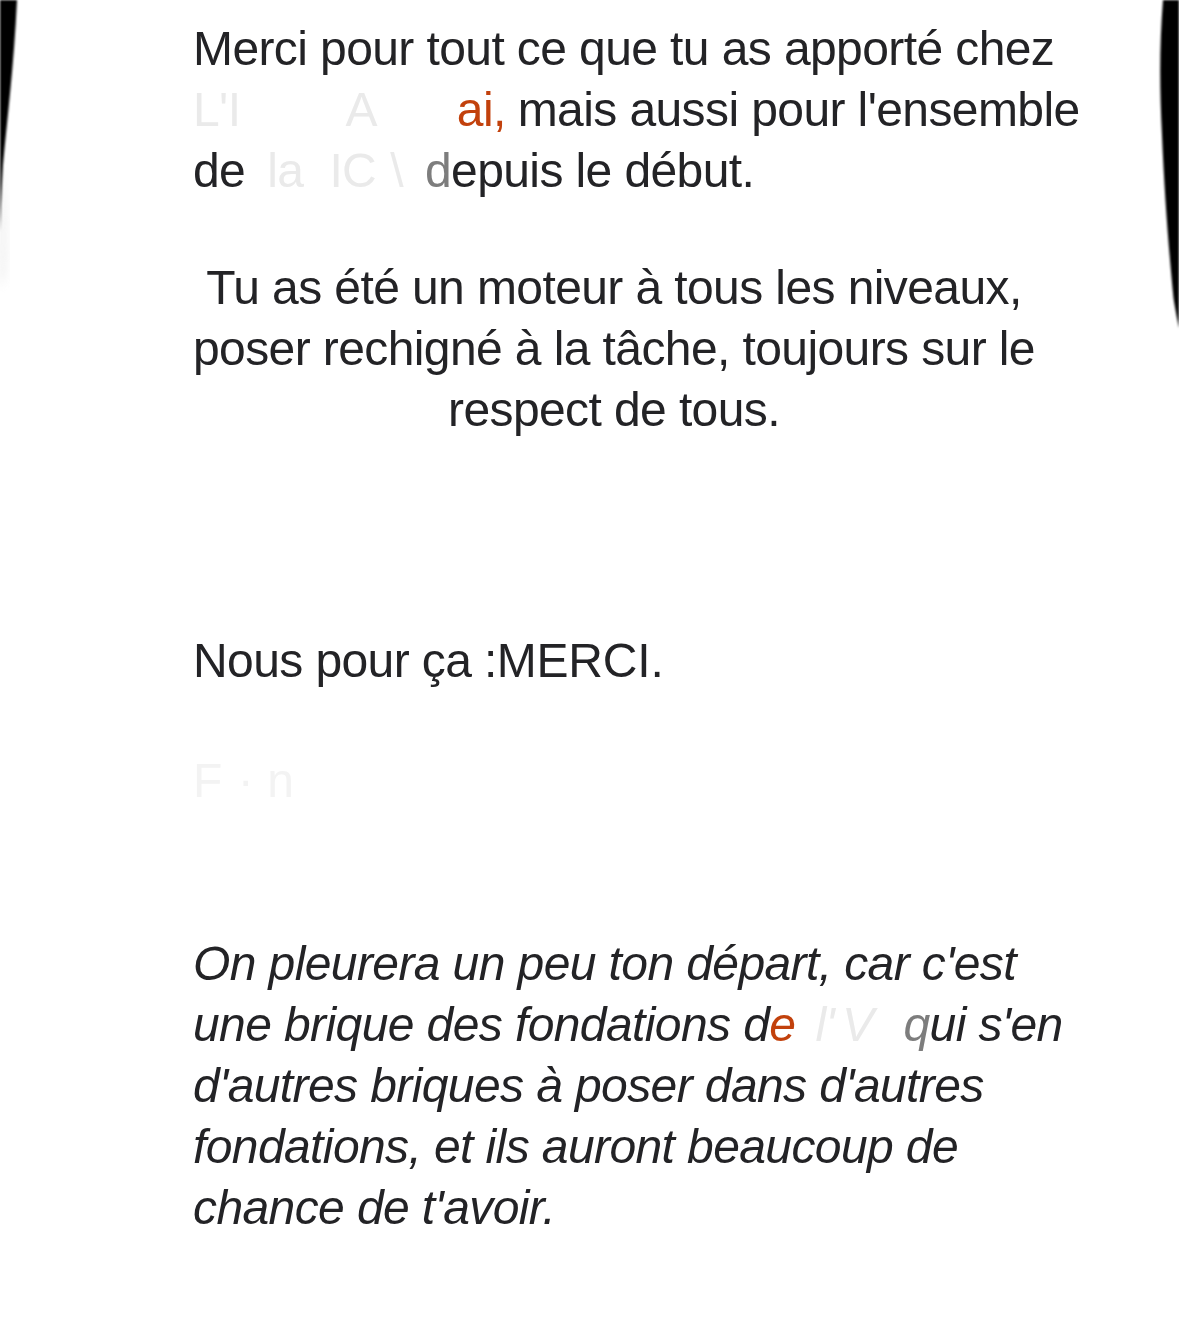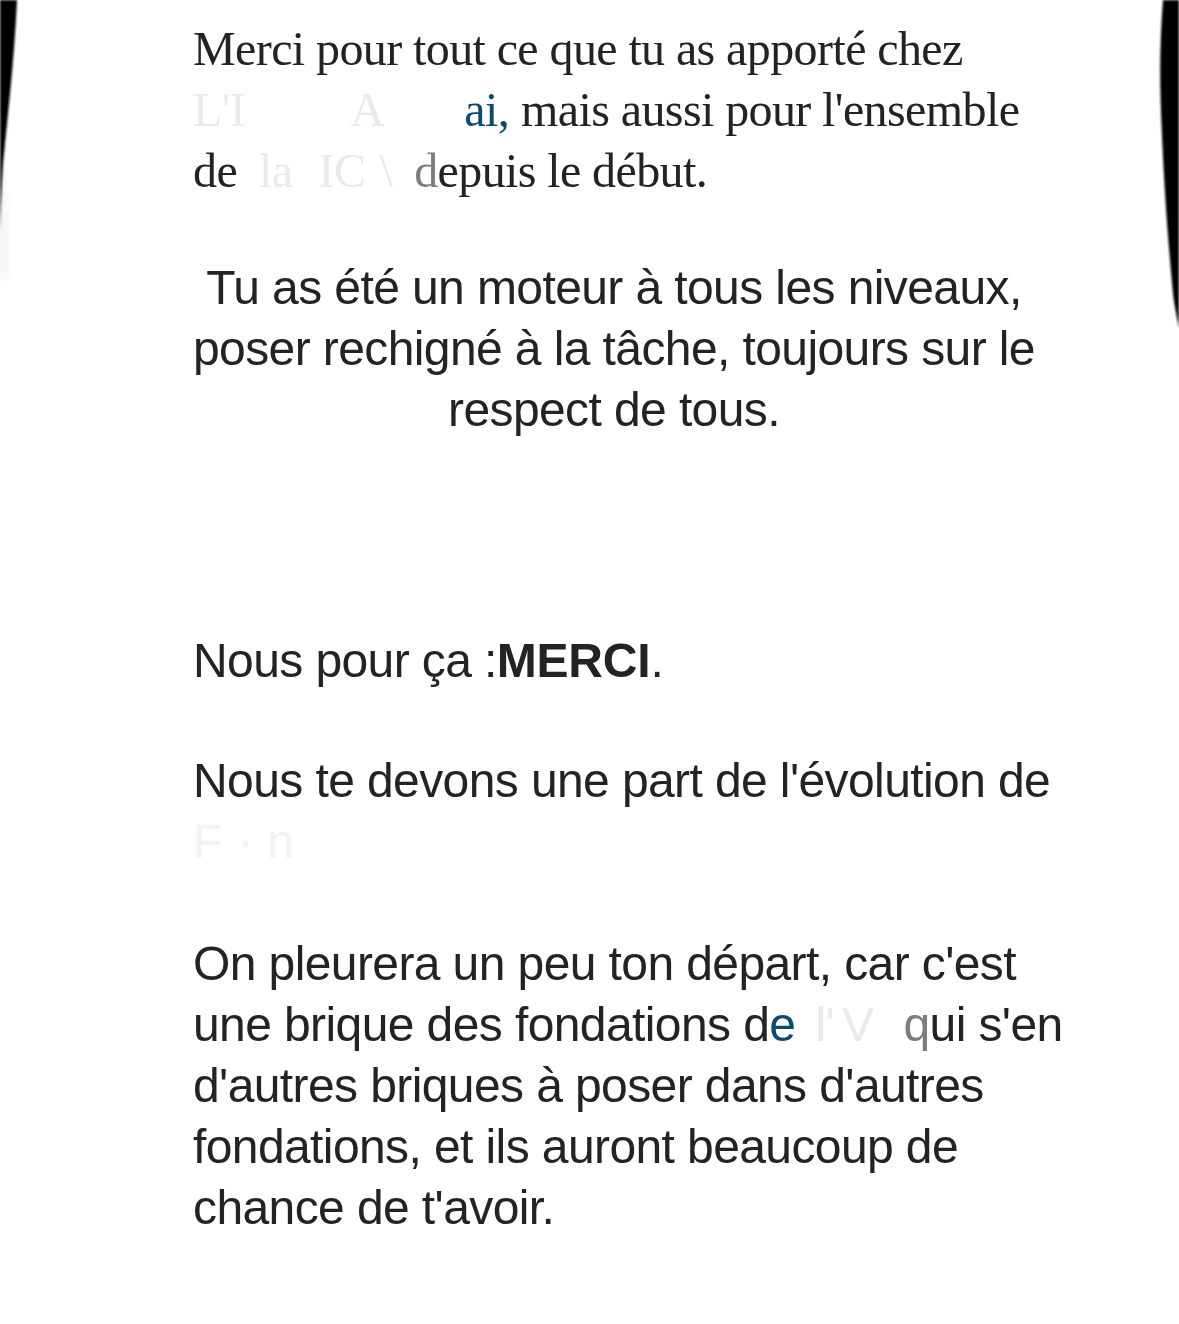--- a/index.html
+++ b/index.html
@@ -15,52 +15,51 @@
     pointer-events:none;
   }
   .msg{
     position:absolute;left:193px;
     font-size:48px;
     letter-spacing:-0.6px;
     color:#232326;
   }
   .line{height:61px;line-height:61px;white-space:nowrap;}
   .seg{display:inline-block;vertical-align:baseline;}
-  .b{font-weight:700;letter-spacing:-0.2px;}
+  .b{font-weight:400;letter-spacing:-0.2px;}
   
   .g0{color:#f3f3f3;}
   .g1{color:#eaeaea;}
-  .g2{color:#0c4a6e;}
+  .g2{color:#c2410c;}
   .g3{color:#7d7d7d;}
-  .p1{top:18px;font-family:Liberation Serif, serif;}
+  .p1{top:18px;}
   .p2{top:257px;text-align:center;}
   .p3{top:630px;}
   .p4{top:750px;}
-  .p5{top:933px;}
+  .p5{top:933px;font-style:italic;}
 </style>
 </head>
 <body>
 
 <div class="screen">
 
   <div class="msg p1">
       <div class="line"><span class="seg">Merci pour tout ce que tu as apporté chez</span></div>
       <div class="line"><span class="seg g1">L'I</span><span class="seg g1" style="margin-left: 105px;">A</span><span class="seg g2" style="margin-left: 80px;">ai,</span><span class="seg" style="margin-left: 12px;">mais aussi pour l'ensemble</span></div>
       <div class="line"><span class="seg">de</span><span class="seg g1" style="margin-left: 22px;">la</span><span class="seg g1" style="margin-left: 26px;">IC</span><span class="seg g1" style="margin-left: 14px;">\</span><span class="seg g3" style="margin-left: 22px;">d</span><span class="seg">epuis le début.</span></div>
     </div>
   <div class="msg p2">
       <div class="line"><span class="seg">Tu as été un moteur à tous les niveaux,</span></div>
       <div class="line"><span class="seg">poser rechigné à la tâche, toujours sur le</span></div>
       <div class="line"><span class="seg">respect de tous.</span></div>
     </div>
   <div class="msg p3">
       <div class="line"><span class="seg">Nous pour ça : </span><span class="seg b">MERCI</span><span class="seg">.</span></div>
     </div>
   <div class="msg p4">
-      <div class="line"><span class="seg">Nous te devons une part de l'évolution de</span></div>
       <div class="line"><span class="seg g0">F</span><span class="seg g0" style="margin-left: 16px;">·</span><span class="seg g0" style="margin-left: 14px;">n</span></div>
     </div>
   <div class="msg p5">
       <div class="line"><span class="seg">On pleurera un peu ton départ, car c'est</span></div>
       <div class="line"><span class="seg">une brique des fondations d</span><span class="seg g2">e</span><span class="seg g1" style="margin-left: 20px;">l'</span><span class="seg g1" style="margin-left: 8px;">V</span><span class="seg g3" style="margin-left: 30px;">q</span><span class="seg">ui s'en</span></div>
       <div class="line"><span class="seg">d'autres briques à poser dans d'autres</span></div>
       <div class="line"><span class="seg">fondations, et ils auront beaucoup de</span></div>
       <div class="line"><span class="seg">chance de t'avoir.</span></div>
     </div>
 

